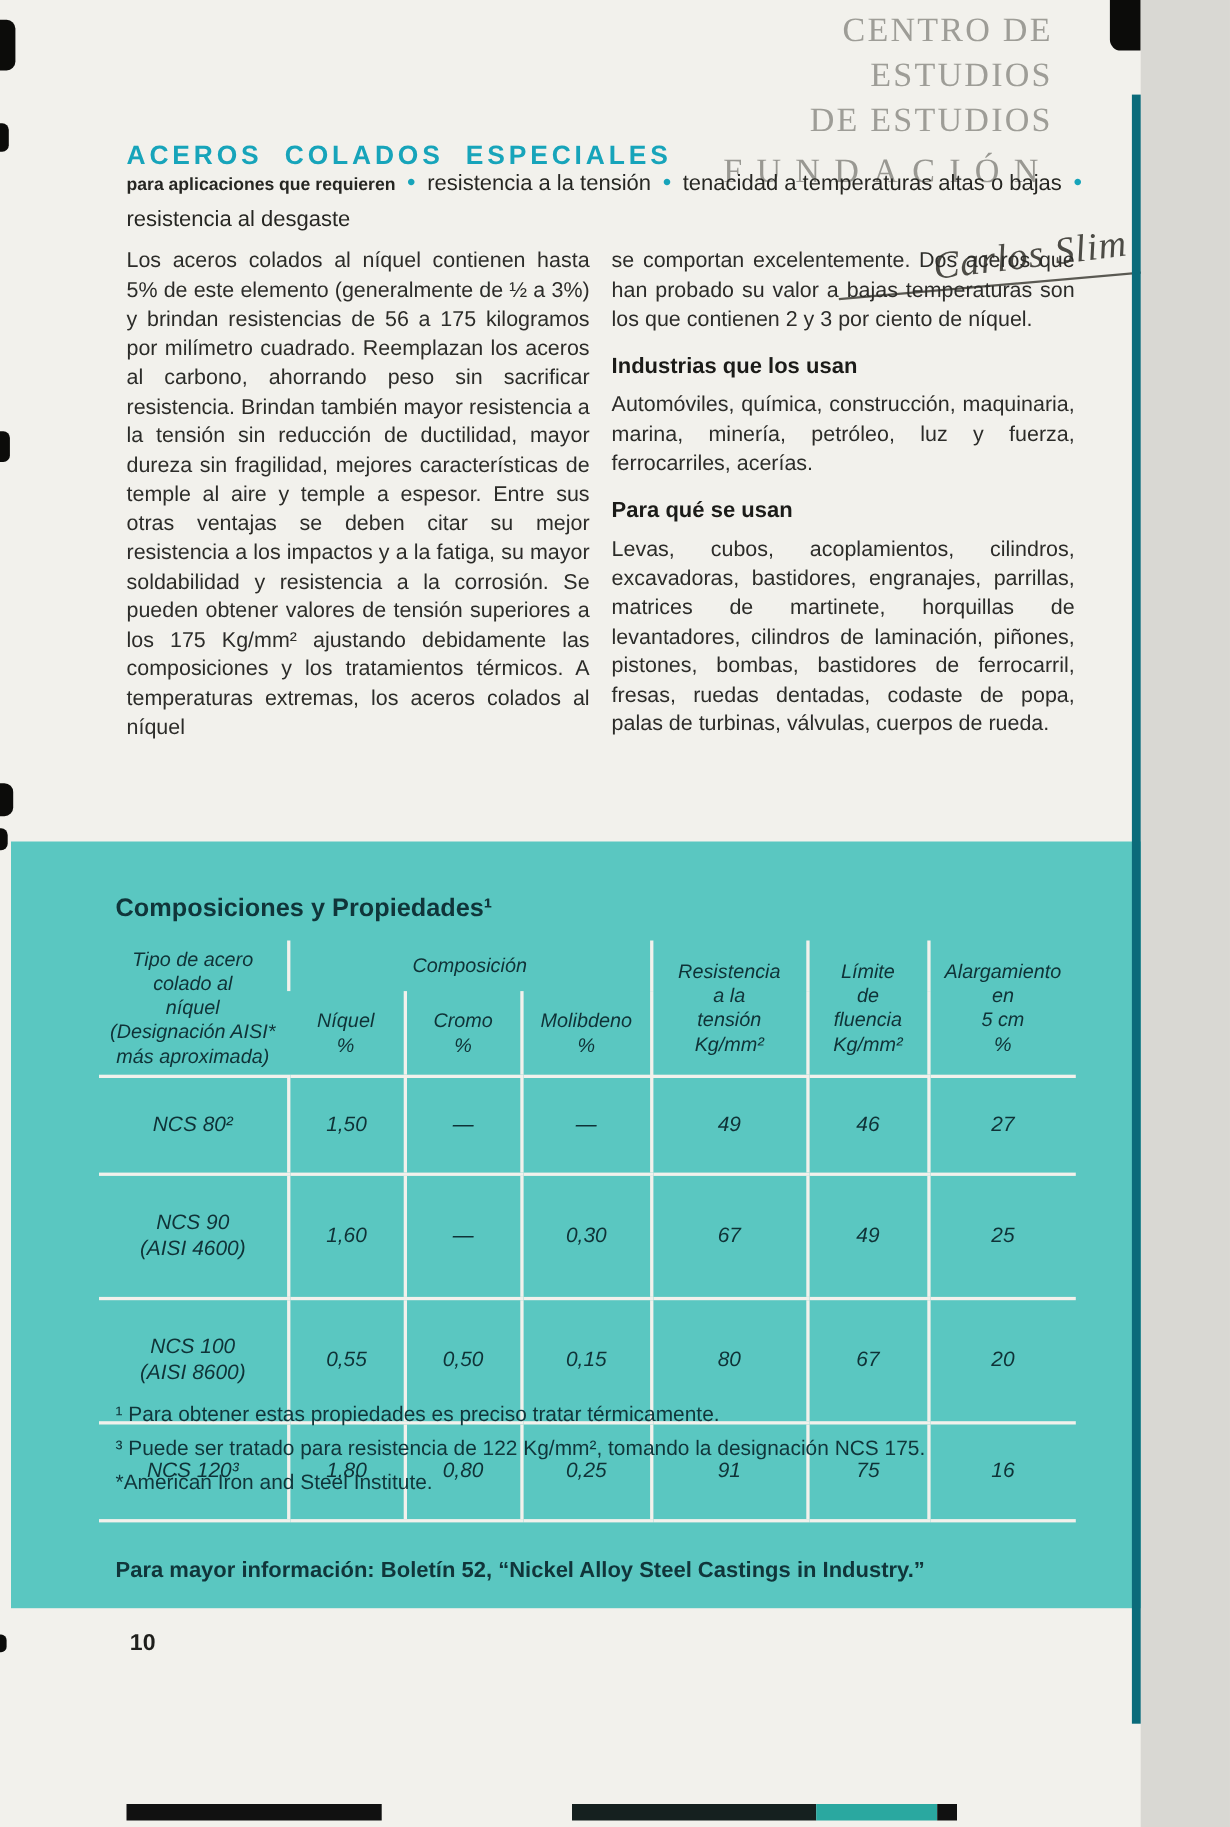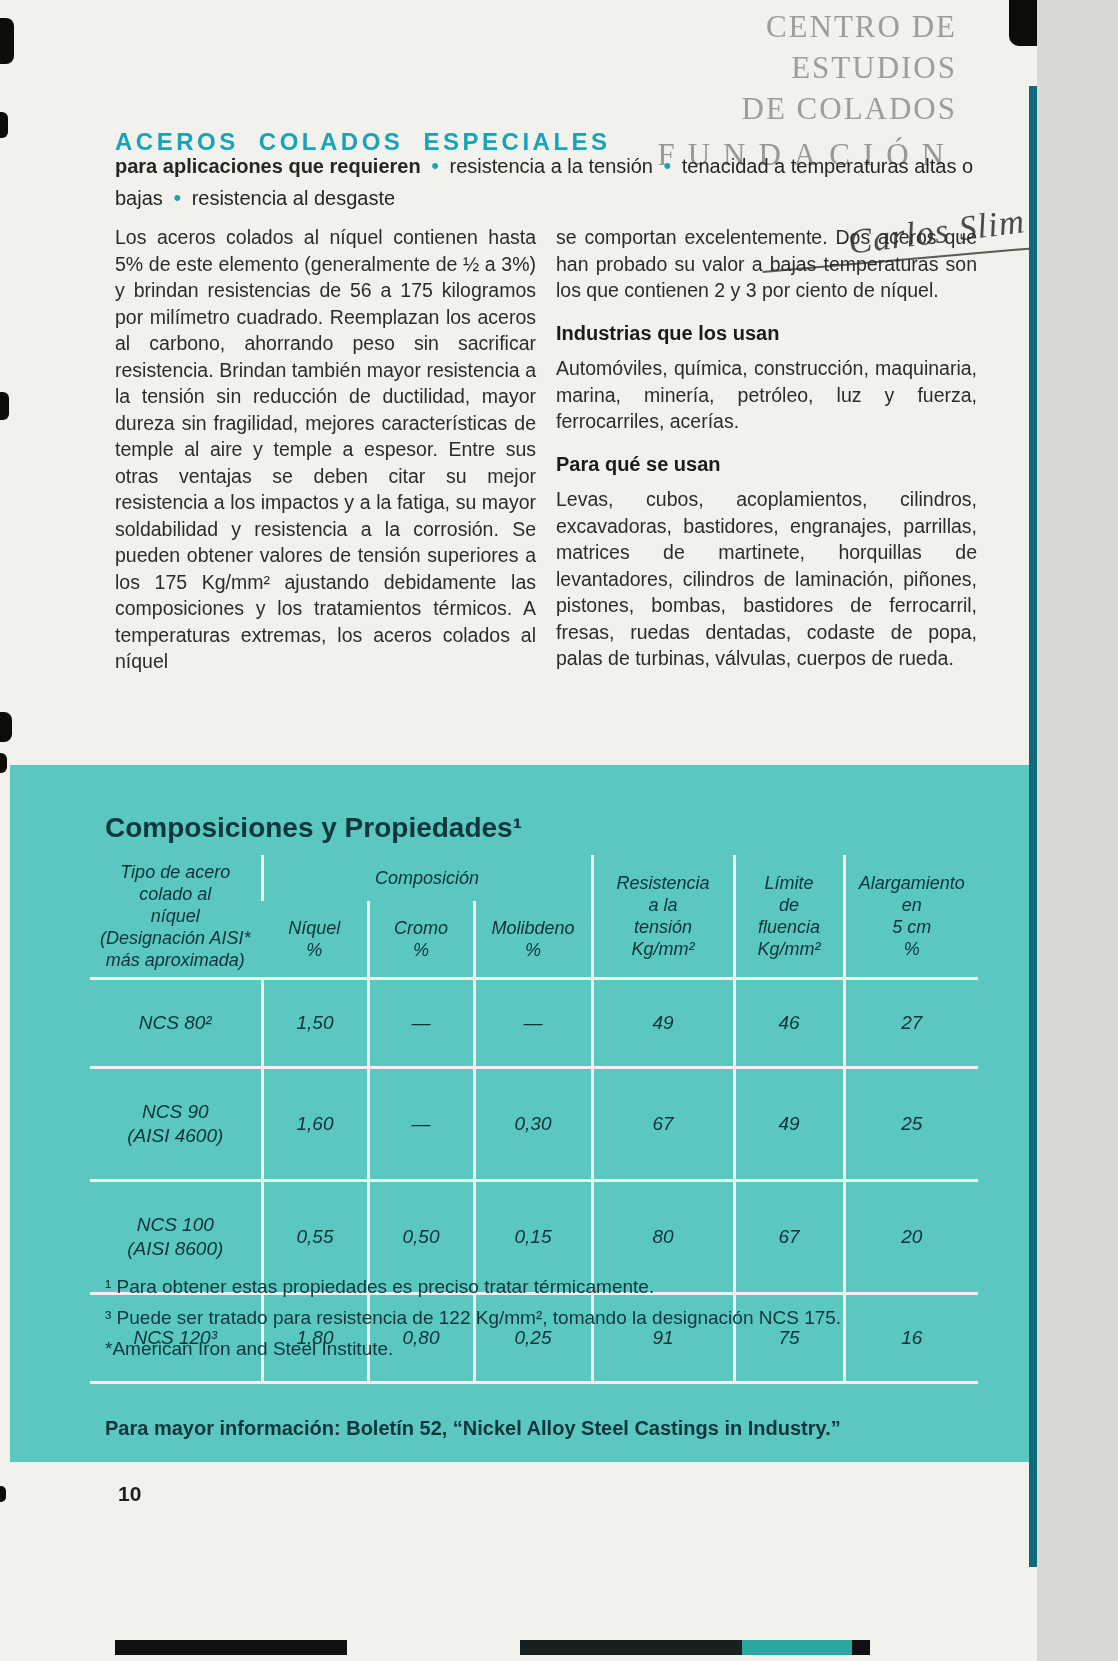--- a/index.html
+++ b/index.html
@@ -15,32 +15,32 @@
              font-family:"Liberation Serif","DejaVu Serif",serif;font-style:italic;
              font-size:35px;color:#4c4b45;letter-spacing:1px;white-space:nowrap;}
   .sig-line{position:absolute;left:762px;top:258px;width:296px;height:2px;background:#5a5952;
             transform:rotate(-5deg);}
 
   
   .title{position:absolute;left:115px;top:112px;font-size:24px;font-weight:bold;
          letter-spacing:3.5px;word-spacing:10px;color:#17a4ba;}
   .subtitle{position:absolute;left:115px;top:150px;width:874px;font-size:20px;line-height:31px;
             color:#262622;margin:0;}
-  .subtitle .lead{font-weight:bold;font-size:20px;}
+  .subtitle .lead{font-weight:bold;font-size:16px;}
   .bullet{color:#17a4ba;font-size:22px;padding:0 5px;}
 
   
   .cols{position:absolute;left:115px;top:224px;width:862px;display:flex;gap:20px;}
   .col{width:421px;font-size:19.5px;line-height:26.5px;text-align:justify;color:#2c2c29;}
   .col p{margin:0;}
   .col h3{font-size:20px;margin:16px 0 9px;color:#1b1b18;}
 
   
   .panel{position:absolute;left:10px;top:765px;width:1034px;height:697px;background:#5ac7c1;}
-  .panel-title{position:absolute;left:95px;top:47px;font-size:28px;font-weight:bold;color:#10353a;margin:0;}
+  .panel-title{position:absolute;left:95px;top:47px;font-size:23px;font-weight:bold;color:#10353a;margin:0;}
   .tablewrap{position:absolute;left:80px;top:90px;}
   table.comp{border-collapse:collapse;table-layout:fixed;width:888px;color:#0f3237;font-style:italic;}
   table.comp th{font-weight:normal;font-size:18px;line-height:22px;padding:6px 2px;
                 text-align:center;vertical-align:middle;white-space:pre-line;}
   table.comp td{font-size:19px;padding:31px 2px;text-align:center;vertical-align:middle;
                 white-space:pre-line;line-height:24px;}
   .bl{border-left:3px solid #f2f1ec;}
   .bb{border-bottom:3px solid #f2f1ec;}
 
   .footnotes{position:absolute;left:95px;top:506px;font-size:19px;line-height:31px;color:#10353a;}
@@ -54,21 +54,21 @@
   .strip{position:absolute;top:1640px;height:15px;}
 </style>
 </head>
 <body>
 
 <div class="page">
 
   <div class="watermark">
     <div>CENTRO DE</div>
     <div>ESTUDIOS</div>
-    <div>DE COLADOS</div>
+    <div>DE ESTUDIOS</div>
     <div class="fund">FUNDACIÓN</div>
   </div>
   <div class="sig-line"></div>
   <div class="signature">Carlos Slim</div>
 
   <h1 class="title">ACEROS COLADOS ESPECIALES</h1>
   <p class="subtitle">
     <span class="lead">para aplicaciones que requieren</span>
     <span class="bullet">•</span>
     <span>resistencia a la tensión</span>

